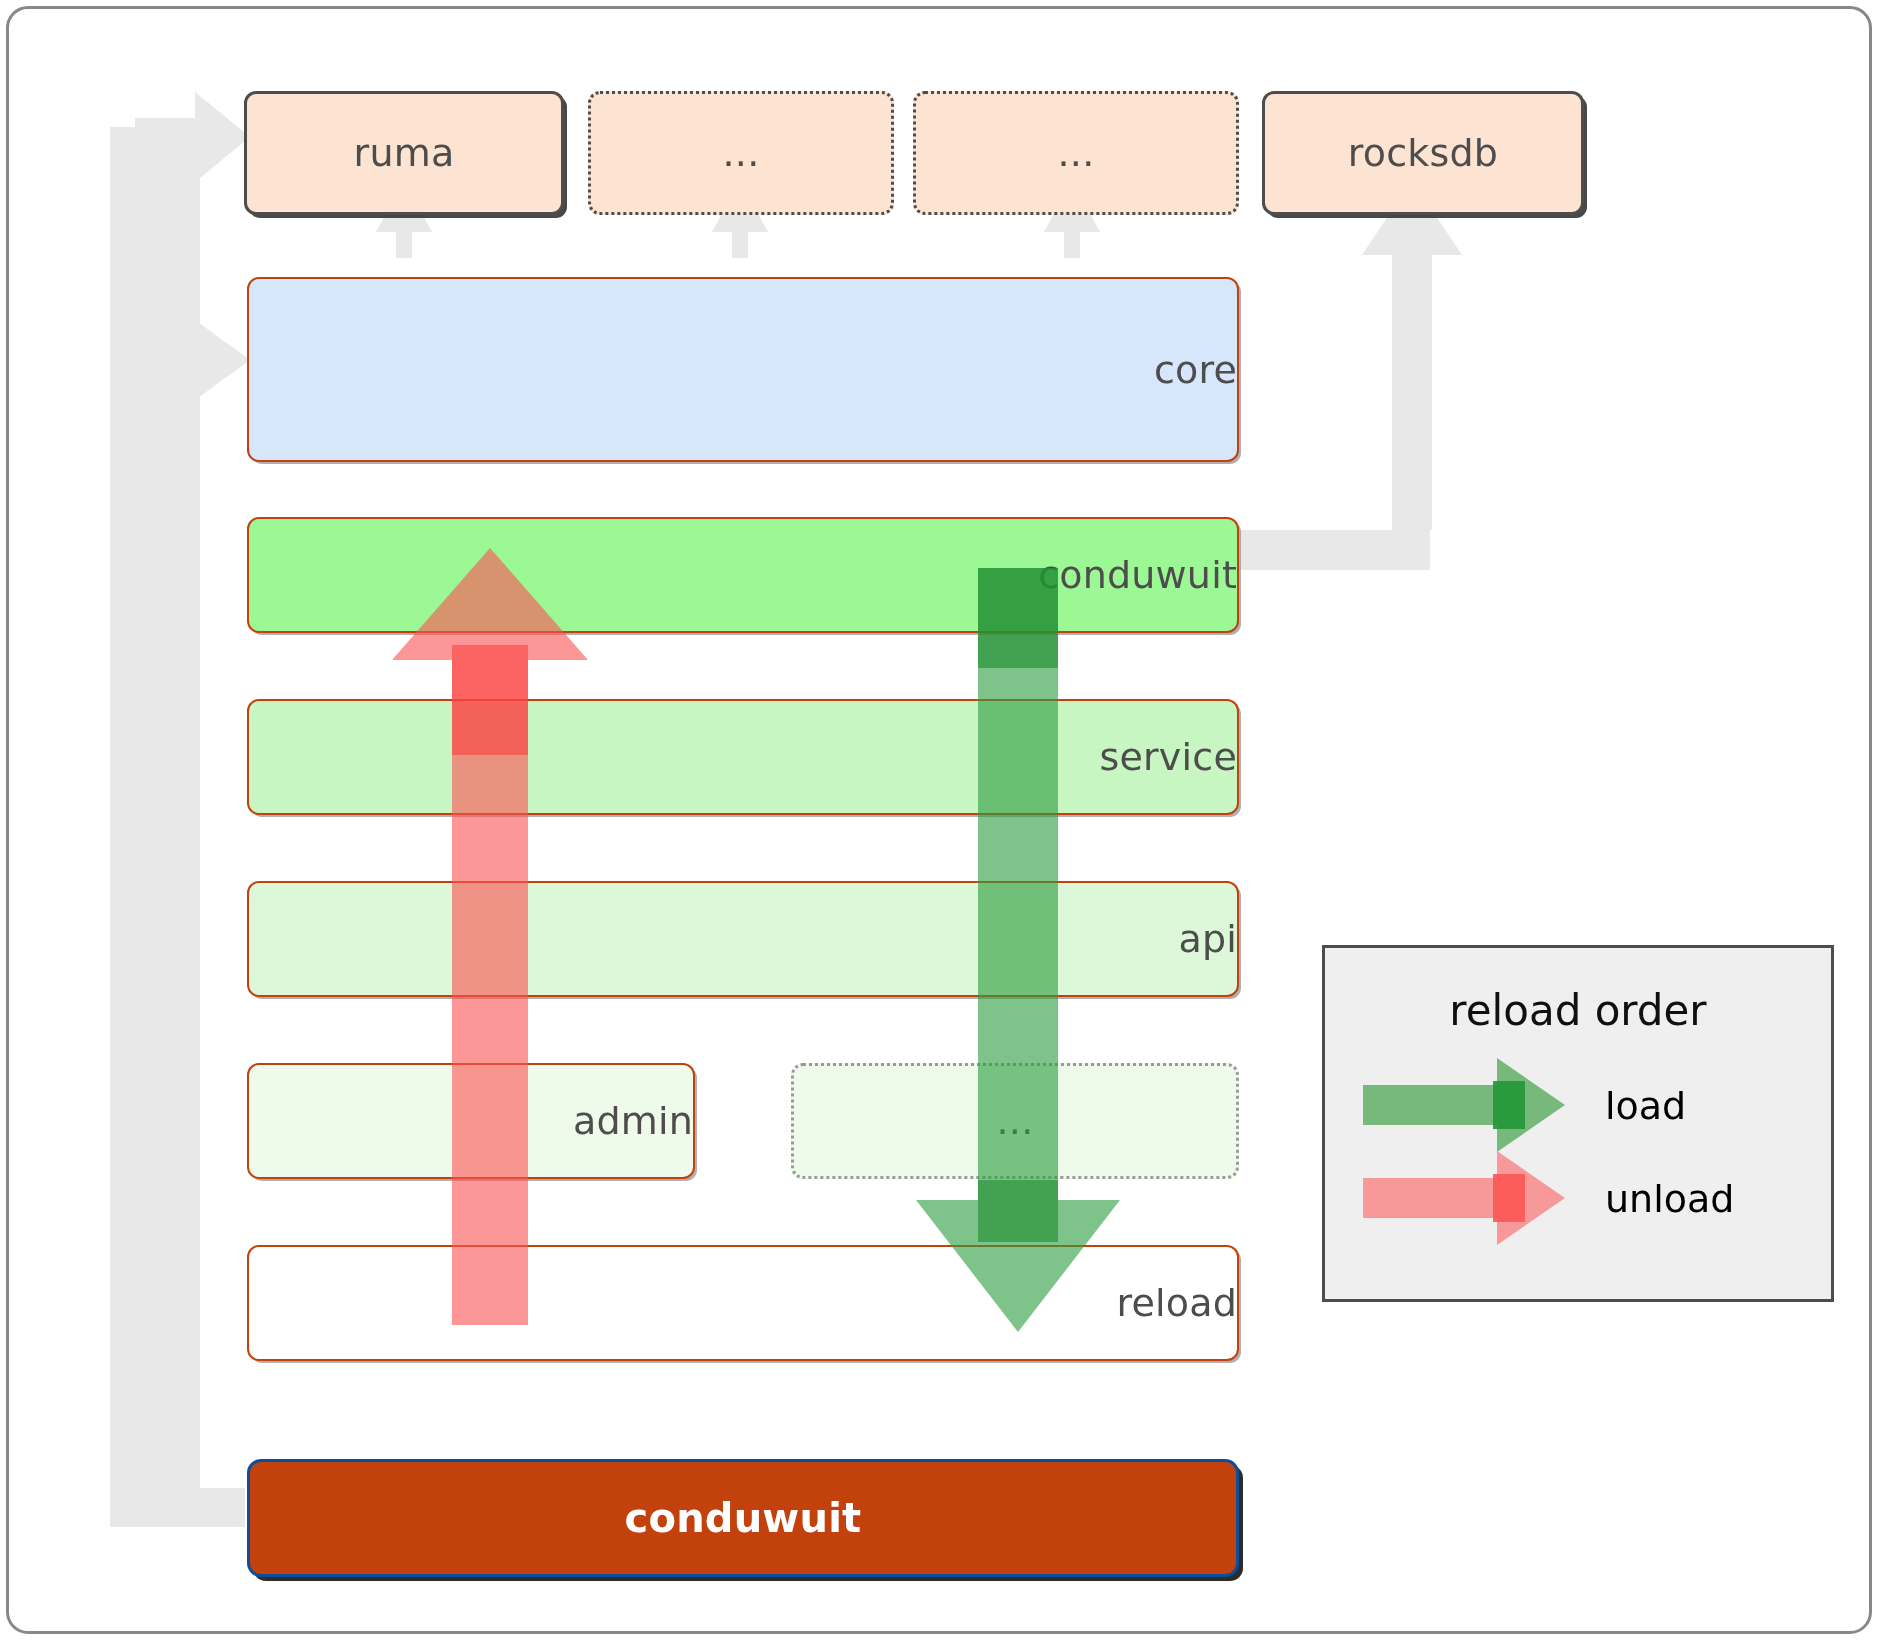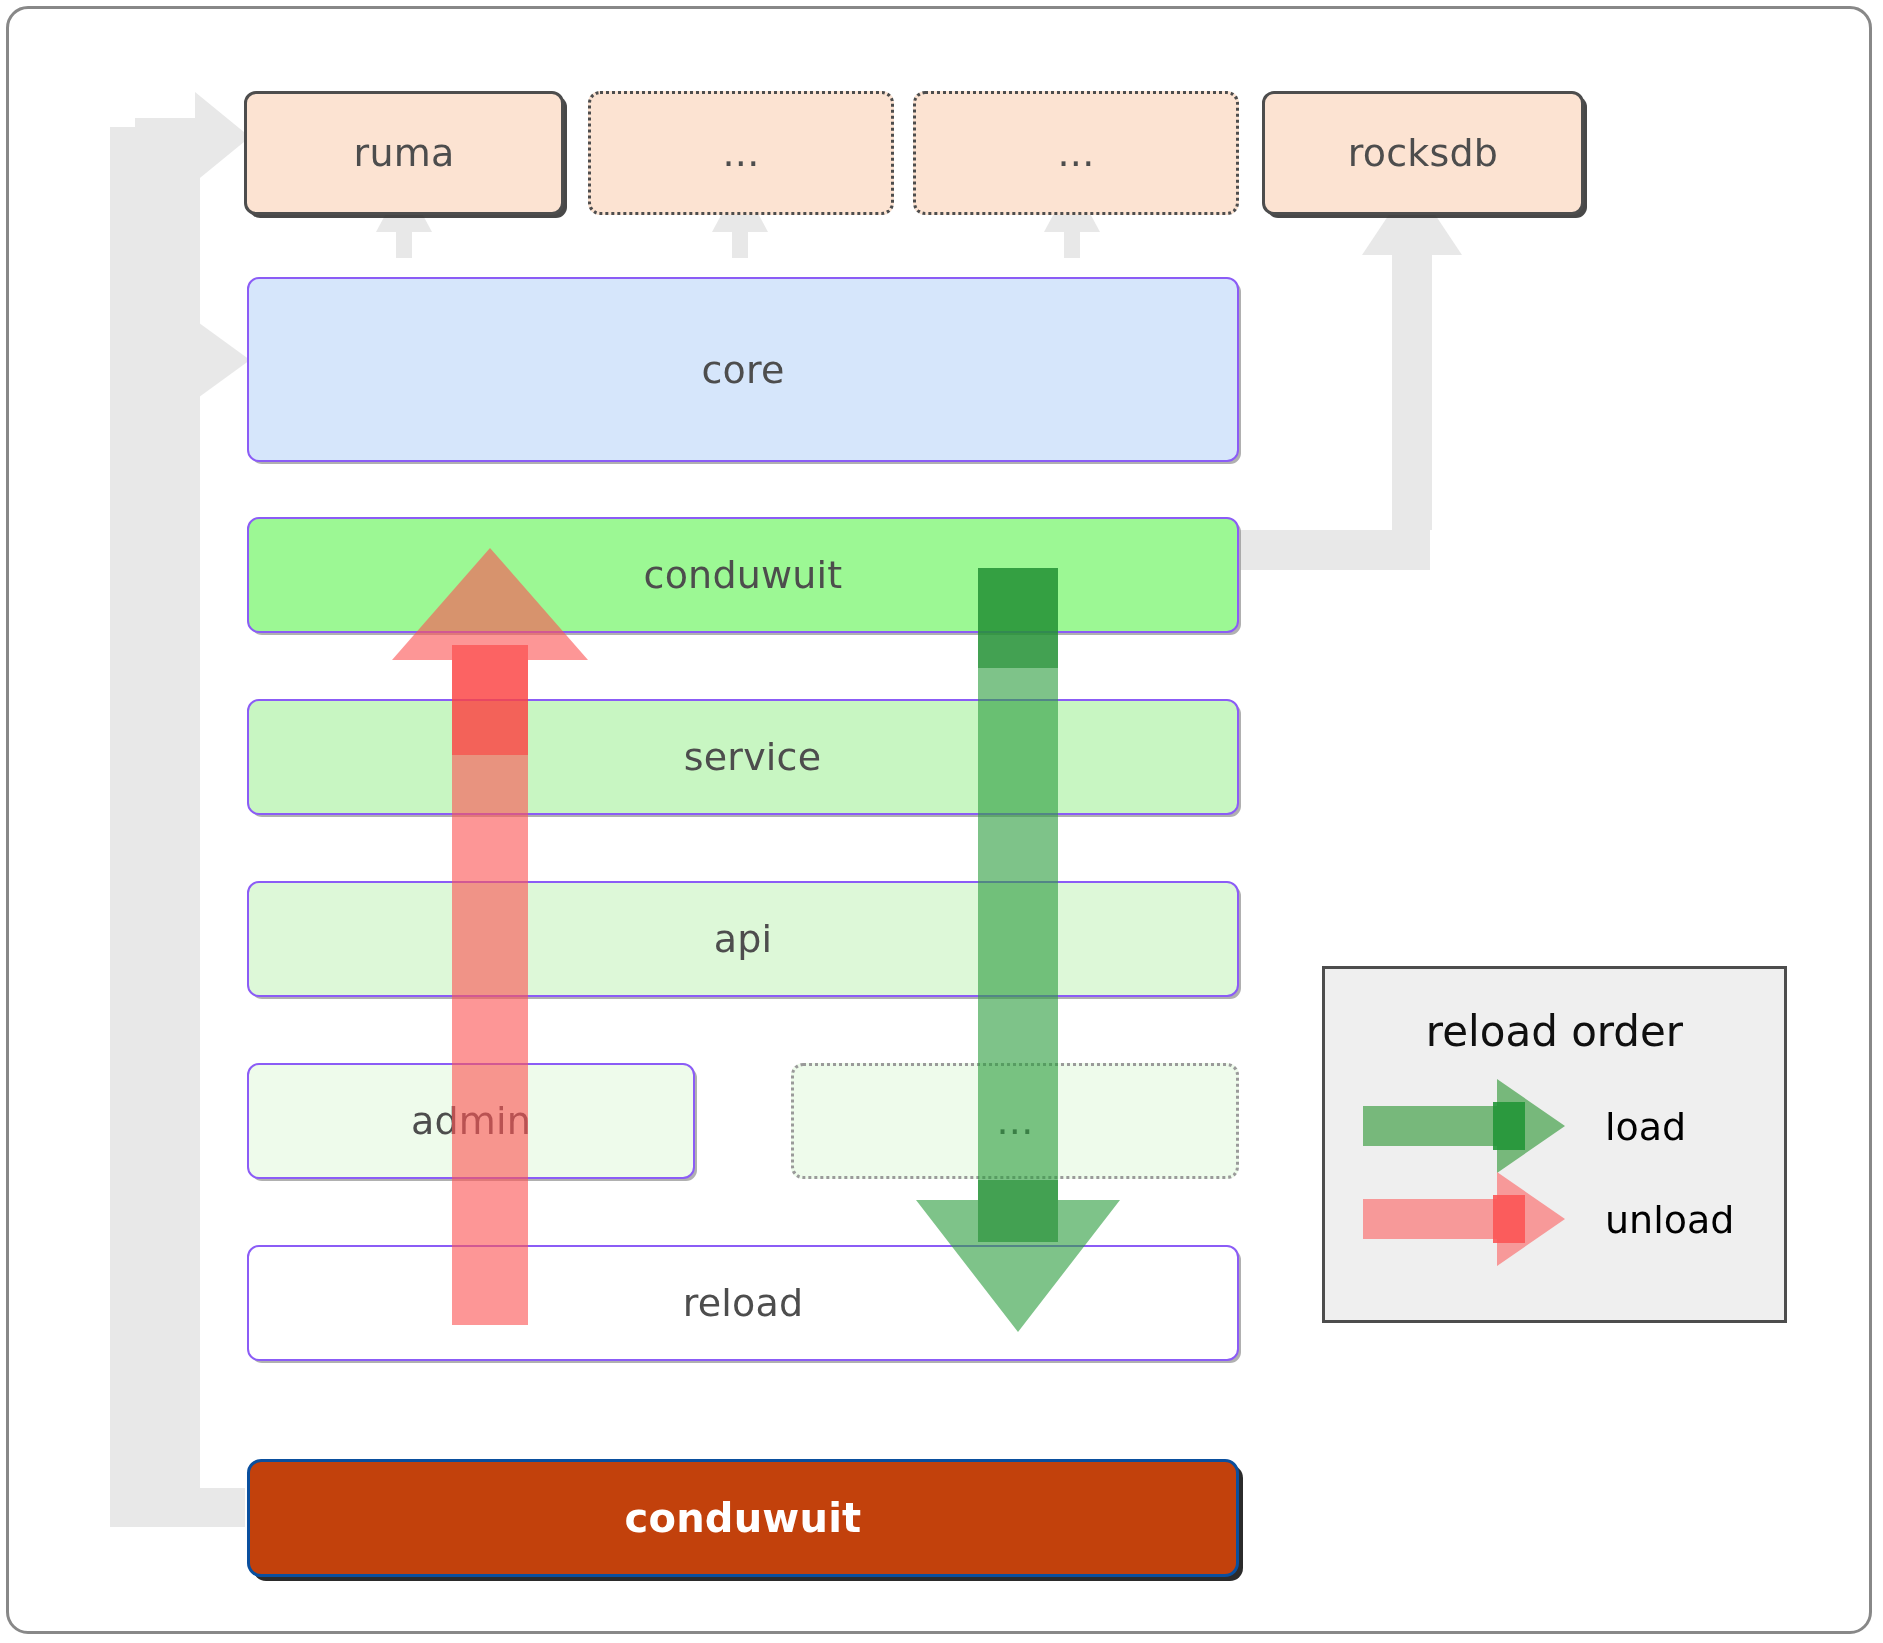--- a/index.html
+++ b/index.html
@@ -17,21 +17,21 @@
   
   .box{
     position:absolute;box-sizing:border-box;
     display:flex;align-items:center;justify-content:center;
     color:#4d4d4d;font-size:38px;letter-spacing:.2px;
     border-radius:12px;
     margin-top:11px;
   }
   .solid-dark{border:3px solid #4d4d4d;}
   .dotted-dark{border:3px dotted #4d4d4d;}
-  .solid-gray{border:2px solid #8b5cf6;}
+  .solid-gray{border:2px solid #c2410c;justify-content:flex-end;}
   .dotted-gray{border:3px dotted #9a9a9a;}
   .shadow-dark{box-shadow:4px 4px 0 -1px rgba(40,40,40,.85);}
   .shadow-gray{box-shadow:3px 3px 0 -1px rgba(150,150,150,.75);}
 
   .dep{background:#fce3d2;}
   .core-box{background:#d6e6fb;}
 
   .lbl{pointer-events:none;}
 
   
@@ -151,21 +151,21 @@
     <g opacity="0.62">
       <rect x="978" y="568" width="80" height="100" fill="#1f8c31"></rect>
       <rect x="978" y="1180" width="80" height="62" fill="#1f8c31"></rect>
     </g>
   </svg>
 
   <div class="box conduwuit" style="left:247px;top:1448px;width:992px;height:118px;">
     <span class="lbl">conduwuit</span>
   </div>
 
-  <div class="legend" style="left:1322px;top:966px;width:465px;height:357px;">
+  <div class="legend" style="left:1322px;top:945px;width:512px;height:357px;">
 
     <div class="legend-title" style="top:38px;">reload order</div>
 
     <svg width="465" height="357">
 
       <g opacity="0.78">
         <path d="M38,137 L172,137 L172,110 L240,157 L172,204 L172,177 L38,177 Z" fill="#55a85a"></path>
       </g>
       <g opacity="0.9">
         <rect x="168" y="133" width="32" height="48" fill="#229637"></rect>

